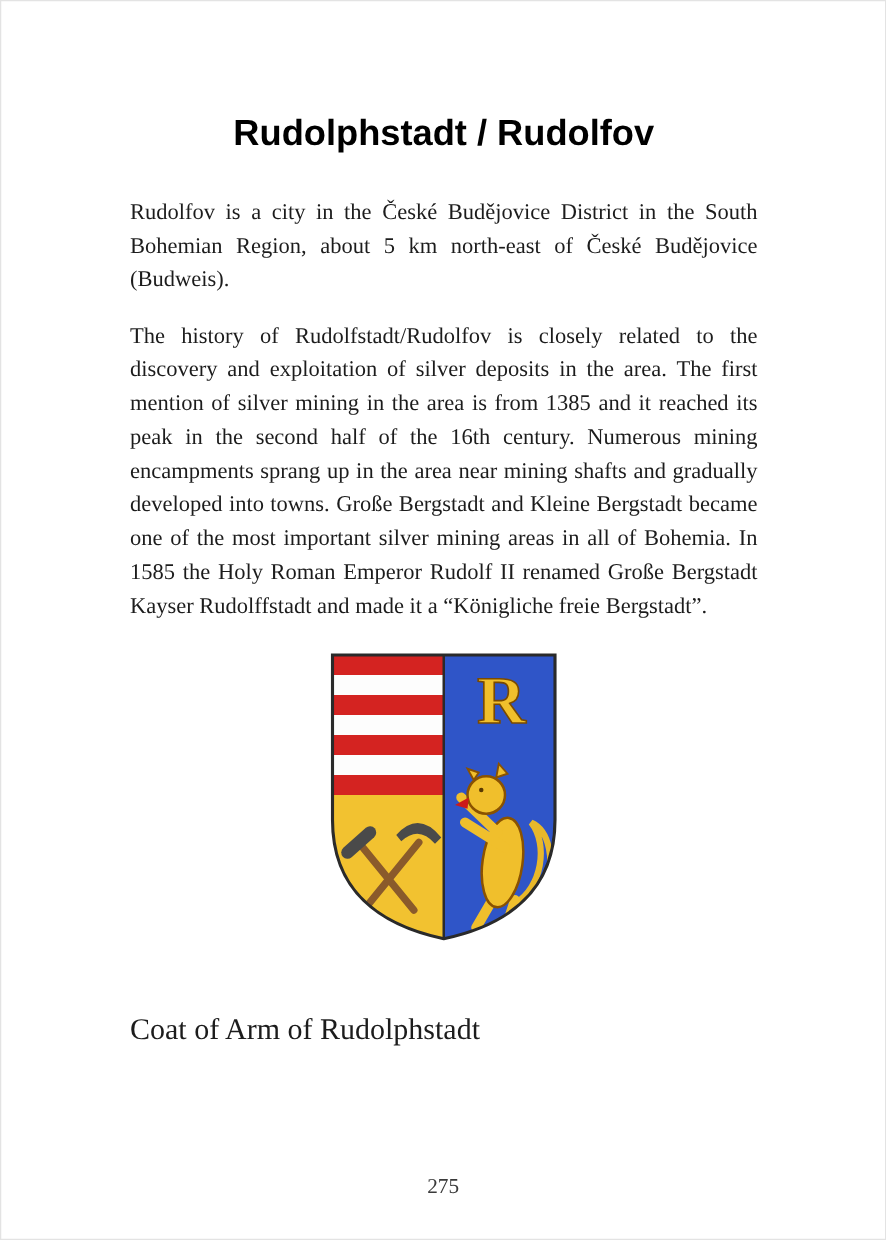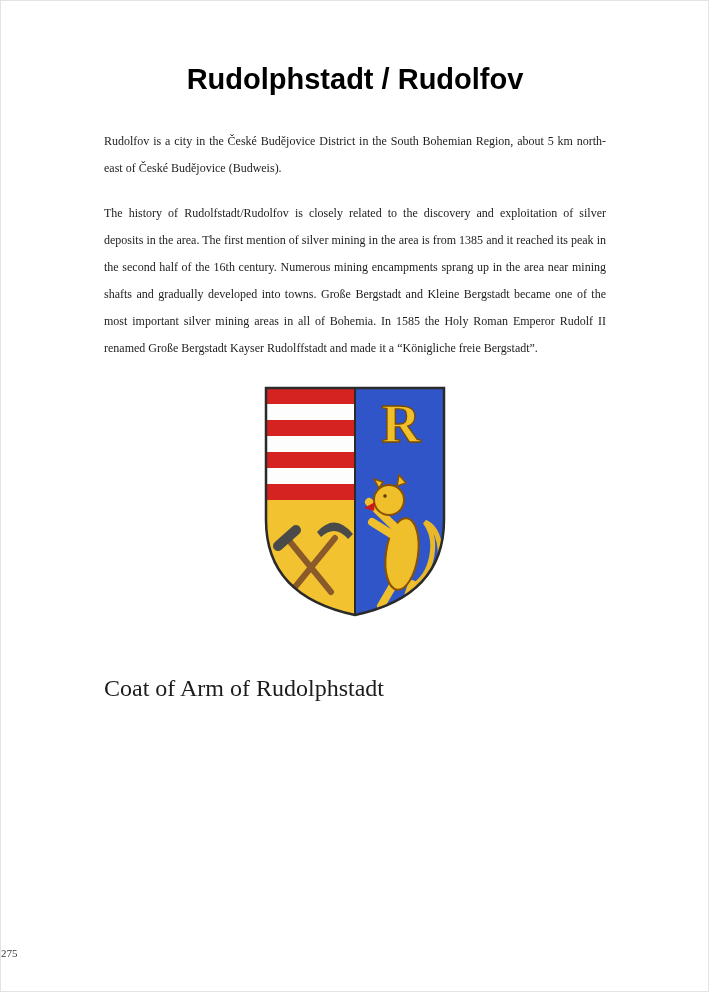--- a/index.html
+++ b/index.html
@@ -4,56 +4,56 @@
 <style>
   * { box-sizing: border-box; }
   html, body { margin: 0; padding: 0; background: #ffffff; }
   .page {
     width: 709px;
     height: 992px;
     margin: 0 auto;
     background: #ffffff;
     border: 1px solid #e3e3e3;
     position: relative;
-    padding: 40px 102px 0 103px;
+    padding: 68px 102px 0 103px;
     font-family: "Liberation Serif", serif;
     color: #1c1c1c;
     overflow: hidden;
   }
   .title {
     font-family: "Liberation Sans", sans-serif;
     font-size: 29px;
     font-weight: 700;
     color: #000000;
     text-align: center;
     margin: 22px 0 32px 0;
     letter-spacing: 0px;
   }
   .body-text {
-    font-size: 12px;
+    font-size: 18px;
     line-height: 27px;
     text-align: justify;
     margin: 0 0 18px 0;
   }
   .figure {
     display: flex;
     justify-content: center;
     margin: 12px 0 0 0;
   }
   .caption {
     font-size: 24px;
     line-height: 27px;
     margin: 52px 0 0 0;
   }
   .page-number {
     position: absolute;
     left: 0; right: 0;
     bottom: 32px;
-    text-align: left;
-    font-size: 11px;
+    text-align: center;
+    font-size: 17px;
     color: #3a3a3a;
   }
 </style>
 </head>
 <body>
 
 <div class="page">
 
   <h1 class="title">Rudolphstadt / Rudolfov</h1>
 

